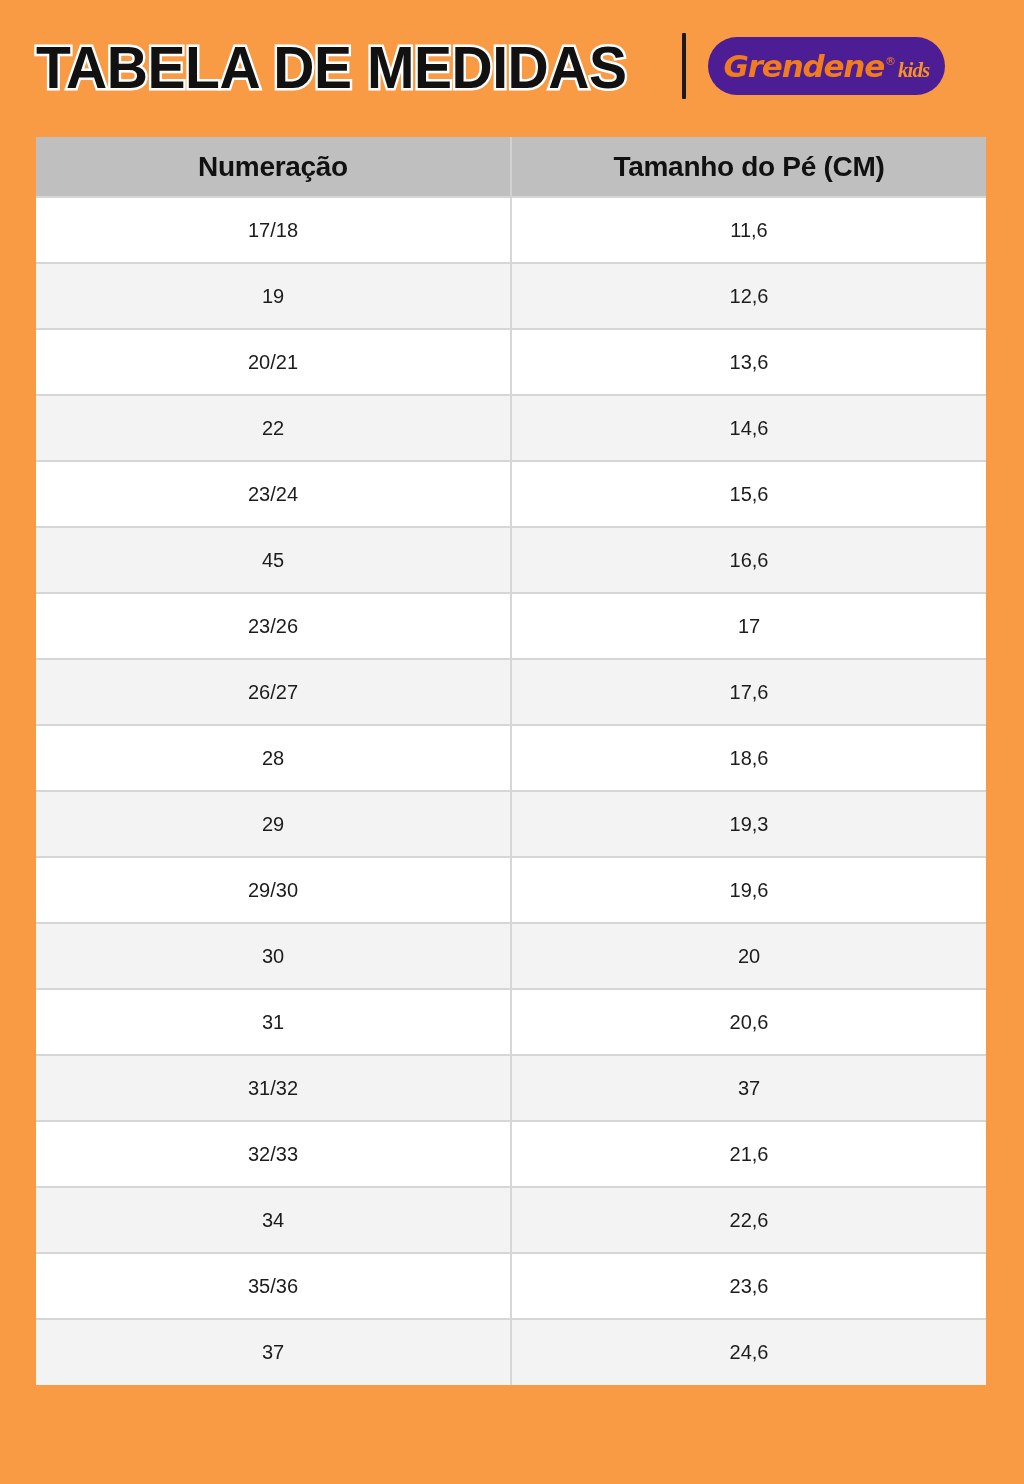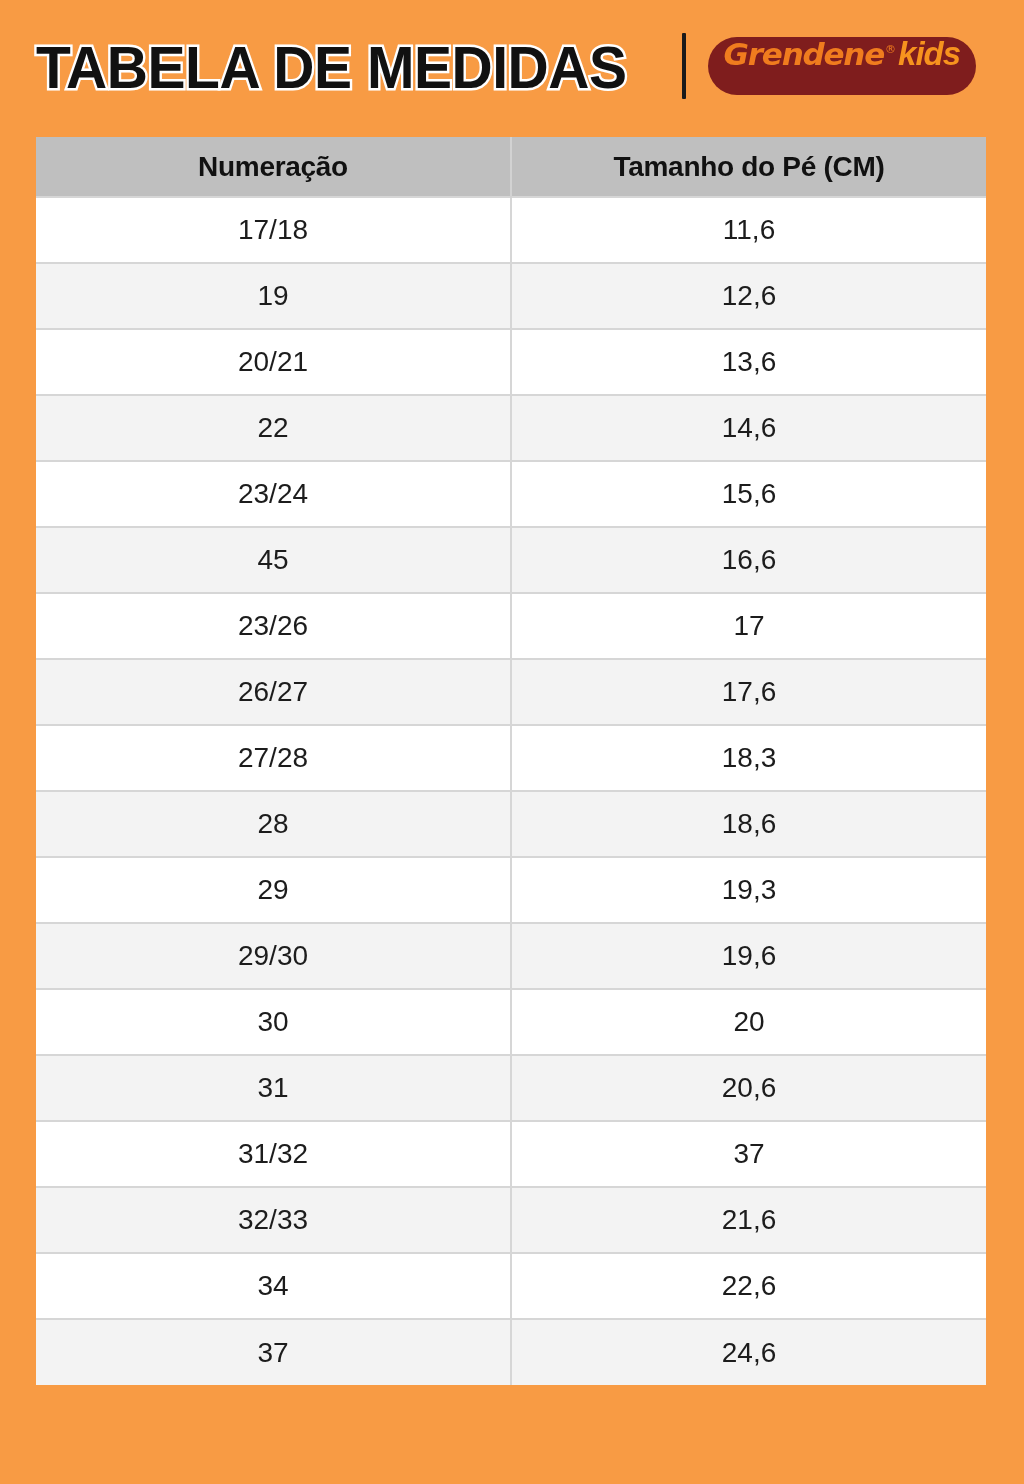--- a/index.html
+++ b/index.html
@@ -57,26 +57,26 @@
     height: 66px;
     background: #1a1a1a;
     margin-left: 24px;
     margin-right: 22px;
     flex: 0 0 auto;
     border-radius: 1px;
   }
 
   .logo {
     flex: 0 0 auto;
-    background: #7f1d1d;
+    background: #4c1d95;
     border-radius: 40px;
     height: 58px;
     min-width: 206px;
     display: flex;
-    align-items: flex-start;
+    align-items: center;
     justify-content: center;
     padding: 0 16px;
     box-sizing: border-box;
   }
 
   .logo-text {
     display: inline-flex;
     align-items: baseline;
     white-space: nowrap;
   }
@@ -95,24 +95,24 @@
     font-family: "DejaVu Sans", sans-serif;
     font-size: 11px;
     color: #f07c1e;
     position: relative;
     top: -12px;
     left: 1px;
     margin-right: 3px;
   }
 
   .logo-kids {
-    font-family: Liberation Sans, sans-serif;
+    font-family: Liberation Serif, serif;
     font-style: italic;
     font-weight: bold;
-    font-size: 33px;
+    font-size: 21px;
     color: #f7931e;
     letter-spacing: -1px;
     line-height: 1;
   }
 
   
   .table-wrap {
     position: absolute;
     left: 36px;
     top: 137px;
@@ -143,21 +143,21 @@
     border-right: 2px solid #d2d2d2;
     box-sizing: border-box;
   }
   table.size-table thead th:last-child { border-right: none; margin-top: 16px; }
 
   table.size-table tbody td {
     height: 66px;
     text-align: center;
     vertical-align: middle;
     font-family: "Liberation Sans", sans-serif;
-    font-size: 28px;
+    font-size: 20px;
     color: #1c1c1c;
     letter-spacing: 0px;
     padding: 0;
     border-top: 2px solid #d6d6d6;
     border-right: 2px solid #d6d6d6;
     box-sizing: border-box;
   }
   table.size-table tbody td:last-child { border-right: none; }
 
   table.size-table tbody tr:nth-child(odd) td  { background: #ffffff; }
@@ -221,24 +221,20 @@
           </tr>
           <tr>
             <td>23/26</td>
             <td>17</td>
           </tr>
           <tr>
             <td>26/27</td>
             <td>17,6</td>
           </tr>
           <tr>
-            <td>27/28</td>
-            <td>18,3</td>
-          </tr>
-          <tr>
             <td>28</td>
             <td>18,6</td>
           </tr>
           <tr>
             <td>29</td>
             <td>19,3</td>
           </tr>
           <tr>
             <td>29/30</td>
             <td>19,6</td>
@@ -255,20 +251,24 @@
             <td>31/32</td>
             <td>37</td>
           </tr>
           <tr>
             <td>32/33</td>
             <td>21,6</td>
           </tr>
           <tr>
             <td>34</td>
             <td>22,6</td>
+          </tr>
+          <tr>
+            <td>35/36</td>
+            <td>23,6</td>
           </tr>
           <tr>
             <td>37</td>
             <td>24,6</td>
           </tr>
         </tbody>
     </table>
   </div>
 
 </div>

